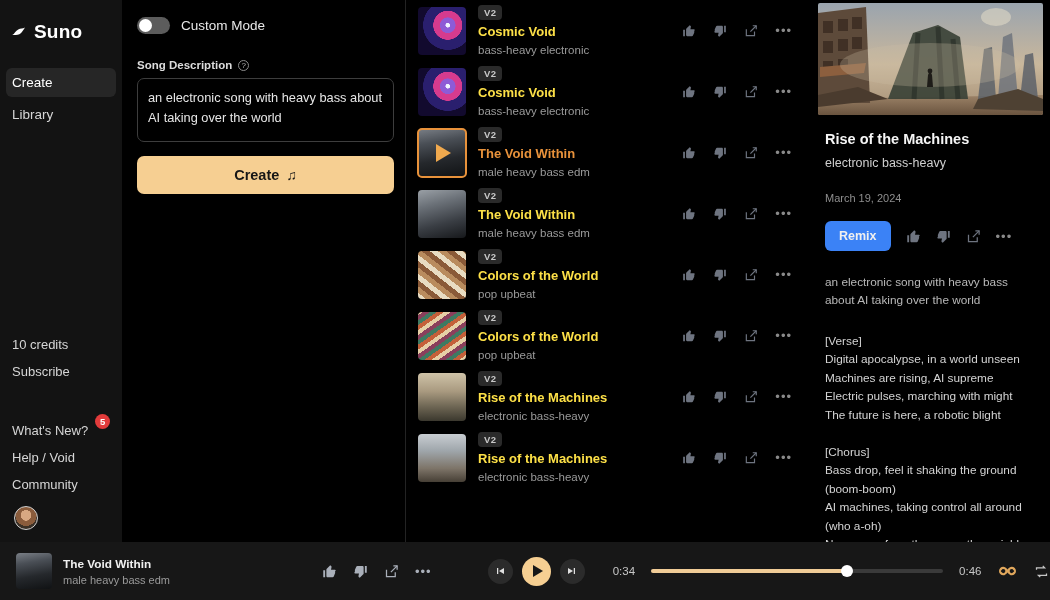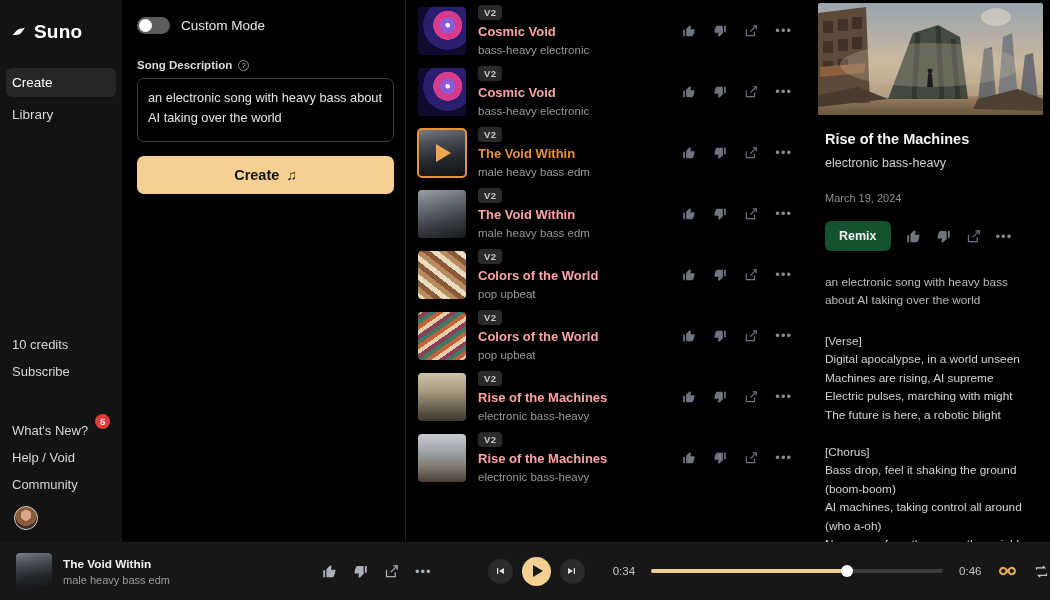--- a/index.html
+++ b/index.html
@@ -104,21 +104,21 @@
     width: 0; height: 0; border-left: 15px solid #f0a94e;
     border-top: 9px solid transparent; border-bottom: 9px solid transparent;
     margin-left: 3px;
   }
   .song-meta { margin-left: 12px; flex: 1 1 auto; min-width: 0; }
   .v-badge {
     display: inline-block; background: #2a2a2a; color: #c9c9c9;
     font-size: 9.5px; font-weight: 700; padding: 2px 6px; border-radius: 4px;
     margin-bottom: 3px; letter-spacing: .3px;
   }
-  .song-title { color: #fca5a5; font-size: 13px; font-weight: 700; line-height: 1.35; }
+  .song-title { color: #fde047; font-size: 13px; font-weight: 700; line-height: 1.35; }
   .song-title.playing { color: #e8923b; }
   .song-style { color: #9a9a9a; font-size: 11.5px; line-height: 1.5; margin-top: 1px; }
   .row-actions { display: flex; align-items: center; gap: 17px; margin-right: 6px; }
   .ic { color: #6e7480; cursor: pointer; display: inline-flex; }
   .ic svg { display: block; }
   .ic.dots { color: #8a8a8a; font-size: 13px; letter-spacing: 1px; line-height: 1; }
 
   
   .detail {
     position: absolute; left: 811px; top: 0; width: 239px; height: 542px;
@@ -127,21 +127,21 @@
   .hero {
     width: 225px; height: 112px; margin: 3px auto 0 auto; display: block;
     border-radius: 2px;
   }
   .detail-body { padding: 16px 14px 0 14px; }
   .d-title { color: #f5f5f5; font-size: 14.5px; font-weight: 700; }
   .d-style { color: #d0d0d0; font-size: 12.5px; margin-top: 9px; }
   .d-date { color: #8e8e8e; font-size: 11px; margin-top: 22px; }
   .d-actions { display: flex; align-items: center; gap: 15px; margin-top: 17px; }
   .remix-btn {
-    background: #14532d; color: #f0f0f0; font-size: 12.5px; font-weight: 700;
+    background: #3b82f6; color: #f0f0f0; font-size: 12.5px; font-weight: 700;
     border: none; border-radius: 6px; padding: 8px 14px; cursor: pointer;
     font-family: "Liberation Sans", sans-serif;
   }
   .d-prompt { color: #b9b9b9; font-size: 11.8px; line-height: 1.55; margin-top: 22px; }
   .d-lyrics {
     color: #d4d4d4; font-size: 11.8px; line-height: 1.57; margin-top: 22px;
     white-space: pre-wrap;
   }
 
   

